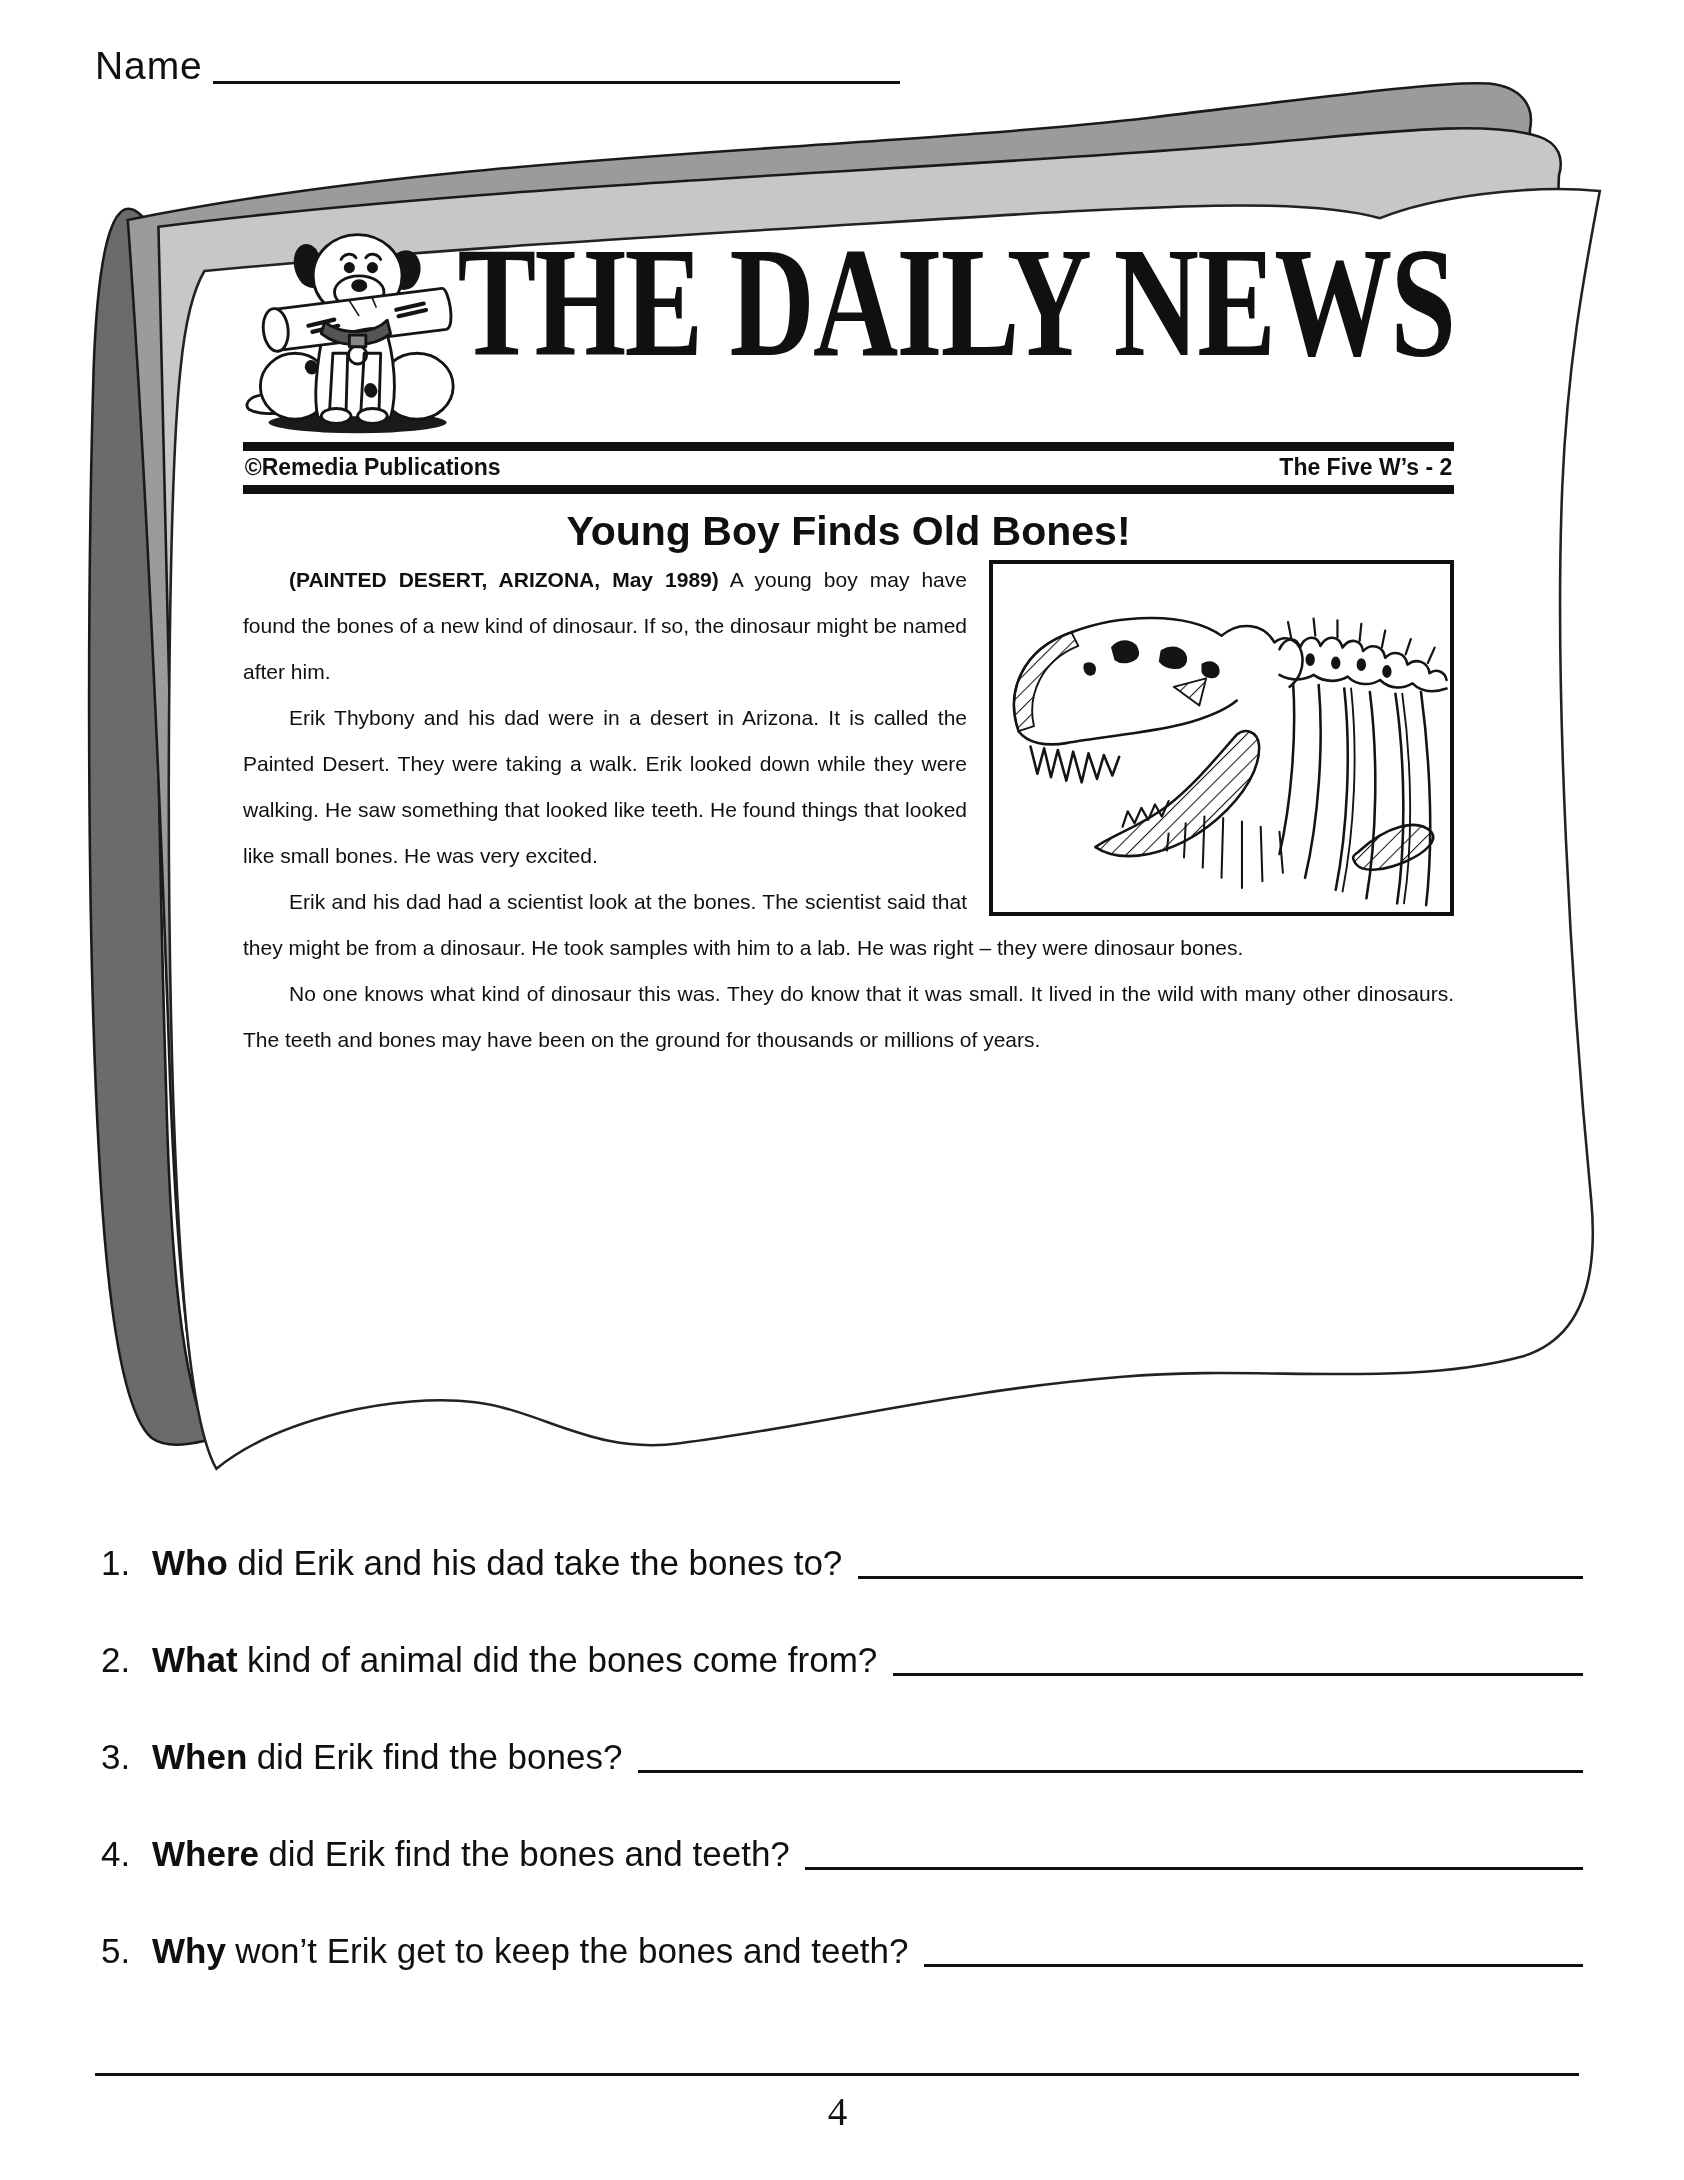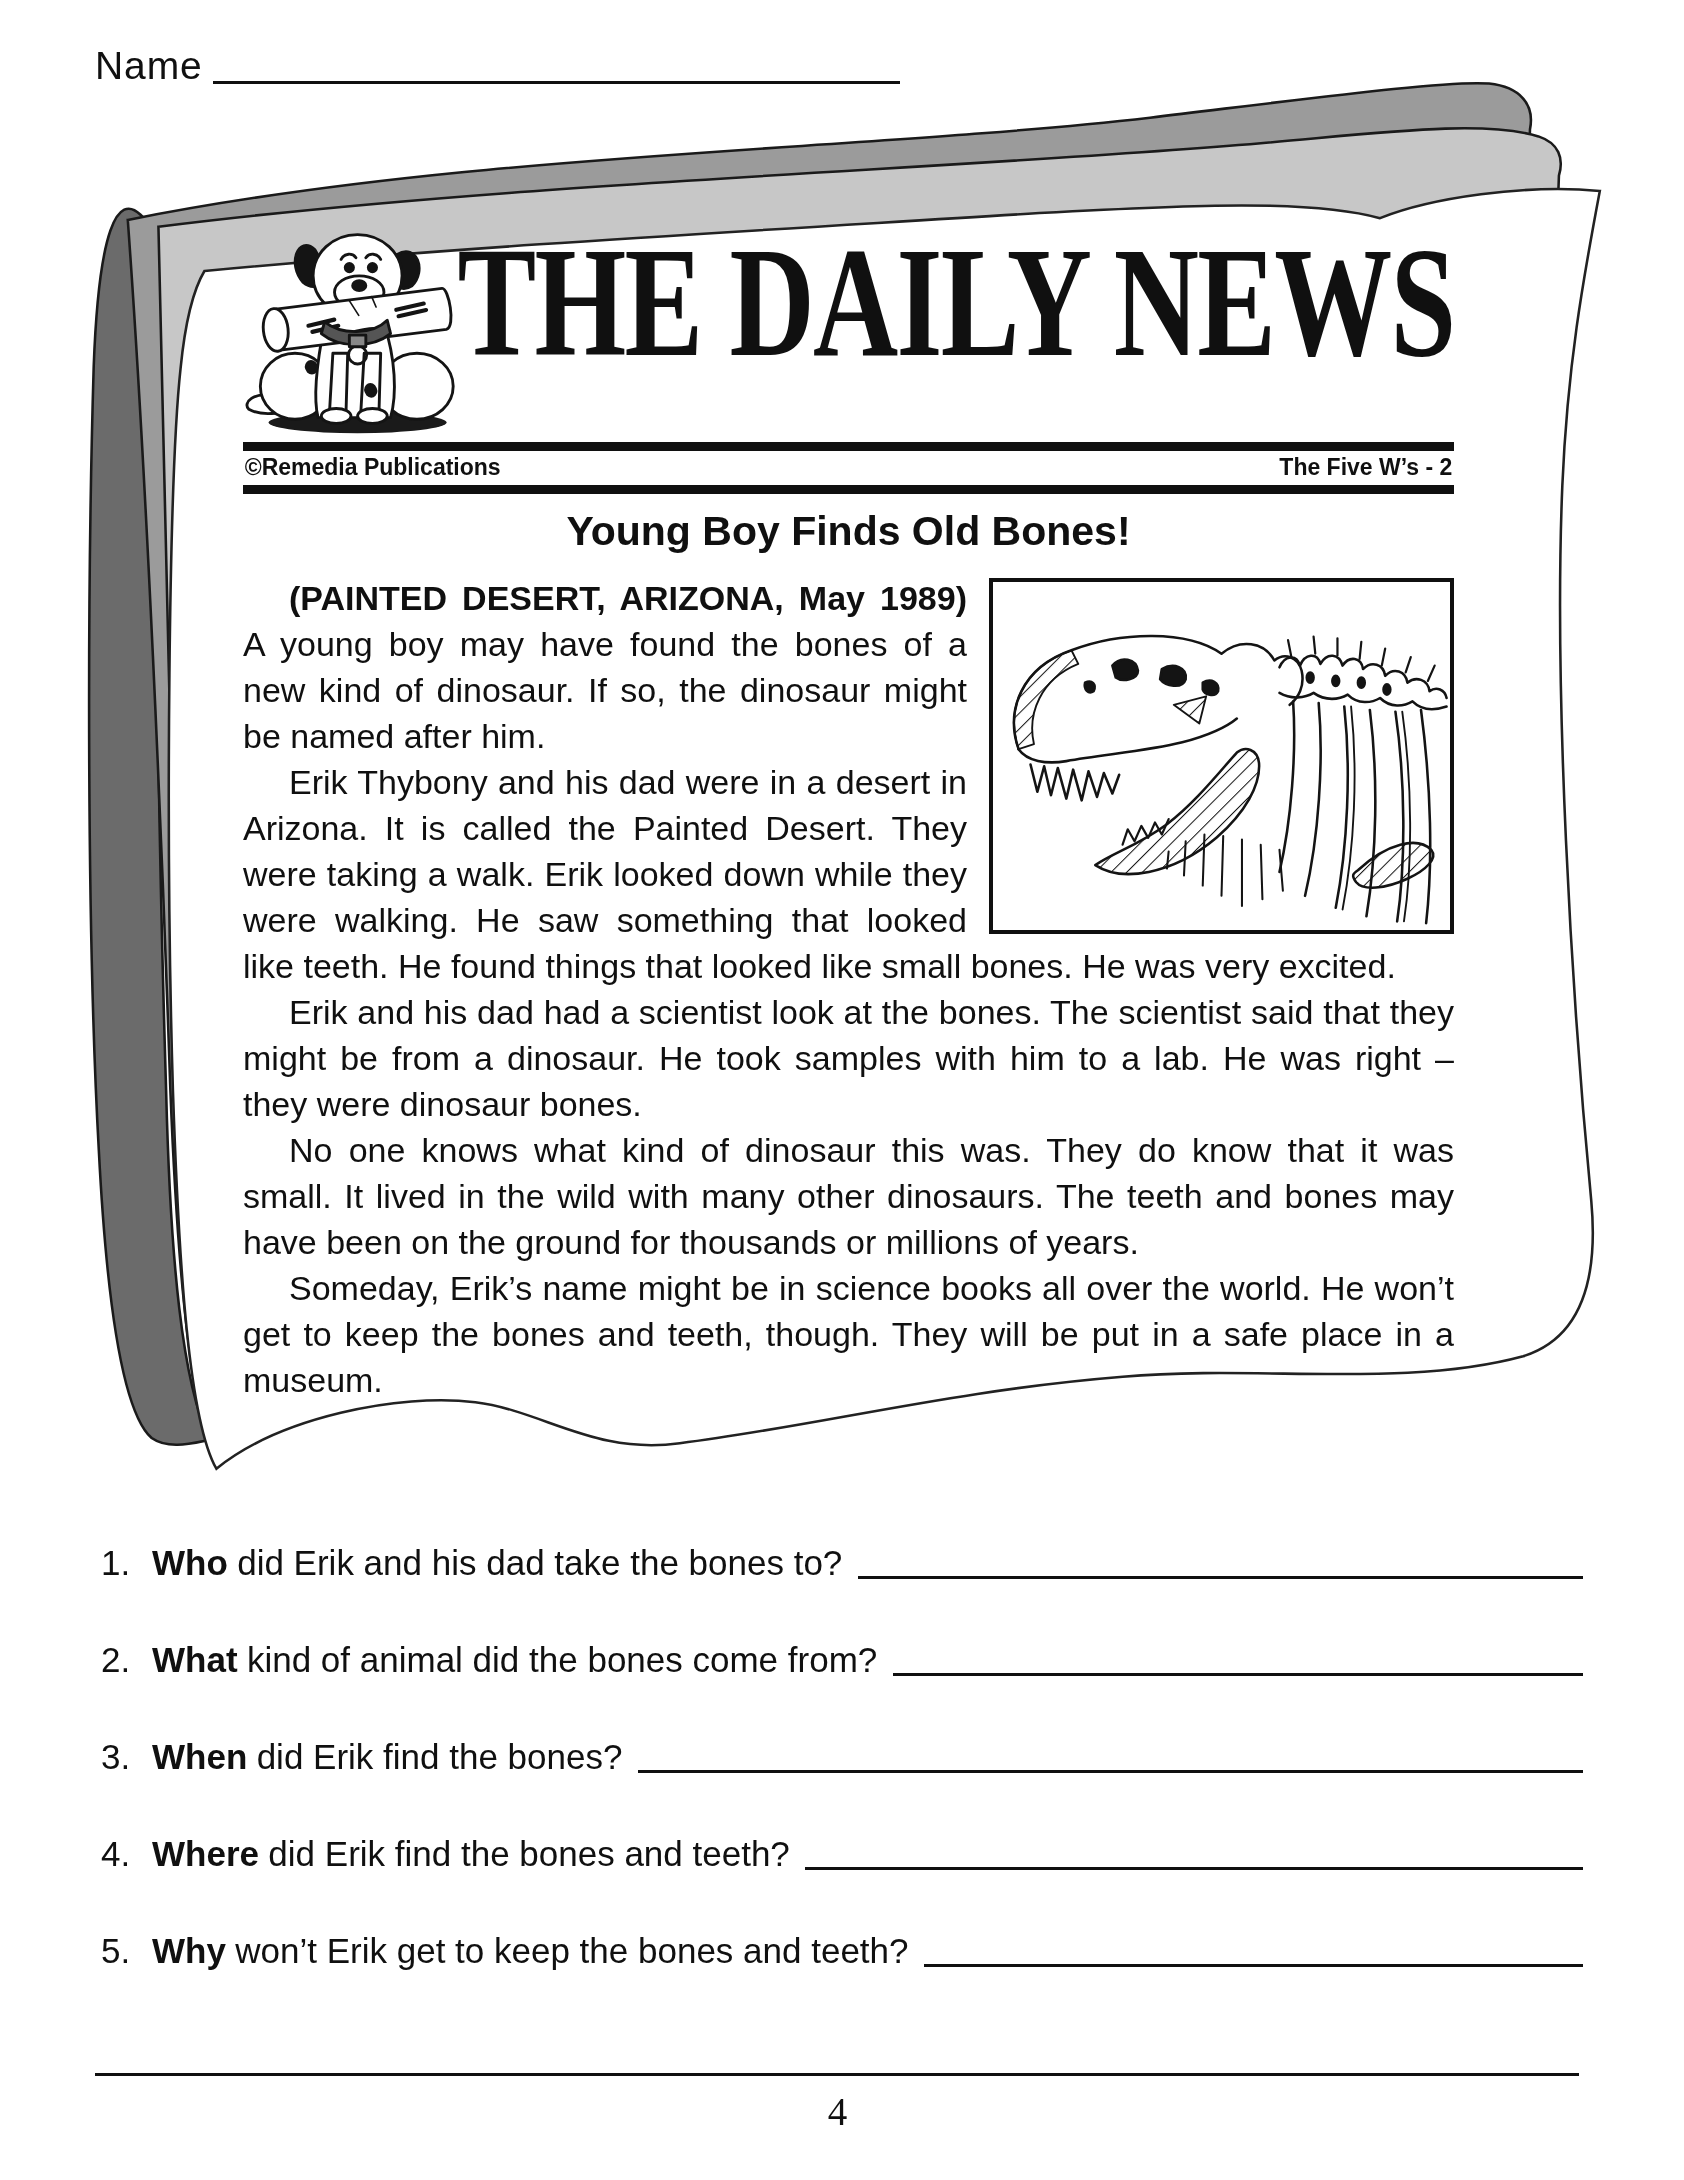--- a/index.html
+++ b/index.html
@@ -21,21 +21,21 @@
   .masthead-title{
     font-family:"Liberation Serif",serif;font-weight:bold;font-size:118px;
     letter-spacing:-1.7px;white-space:nowrap;transform:scaleY(1.32);transform-origin:50% 70%;
   }
   .rule-block{
     border-top:9.4px solid #101010;border-bottom:9.4px solid #101010;
     padding:3.4px 1.7px;display:flex;justify-content:space-between;align-items:flex-start;
   }
   .credit{font-size:23px;font-weight:bold;}
   .headline{text-align:center;font-size:41px;font-weight:bold;margin-top:14px;}
-  .article{margin-top:20px;font-size:34px;line-height:46px;text-align:justify;}
+  .article{margin-top:2px;font-size:21px;line-height:46px;text-align:justify;}
   .article p{margin:0;text-indent:46px;}
   .figure-float{
     float:right;width:457px;height:348px;border:4.3px solid #101010;background:#fff;
     margin:3.4px 0 8.5px 22px;
   }
   .figure-float svg{width:100%;height:100%;display:block;}
   .dateline{font-weight:bold;}
   
   .questions{position:absolute;left:101px;top:1538px;width:1482px;z-index:1;font-size:35px;line-height:49px;}
   .qrow{display:flex;margin-bottom:48px;}
@@ -181,21 +181,20 @@
             <path d="M206,316 L204,336 M226,304 L224,344 M248,296 L246,356 M270,298 L268,368 M292,302 L292,380 M314,308 L316,372 M336,314 L340,362" stroke-width="2.4"></path>
           </g>
         </svg>
       </span>
       <b class="dateline">(PAINTED DESERT, ARIZONA, May 1989)</b>
       <span>A young boy may have found the bones of a new kind of dinosaur. If so, the dinosaur might be named after him.</span>
     </p>
     <p><span>Erik Thybony and his dad were in a desert in Arizona. It is called the Painted Desert. They were taking a walk. Erik looked down while they were walking. He saw something that looked like teeth. He found things that looked like small bones. He was very excited.</span></p>
     <p><span>Erik and his dad had a scientist look at the bones. The scientist said that they might be from a dinosaur. He took samples with him to a lab. He was right – they were dinosaur bones.</span></p>
     <p><span>No one knows what kind of dinosaur this was. They do know that it was small. It lived in the wild with many other dinosaurs. The teeth and bones may have been on the ground for thousands or millions of years.</span></p>
-    <p><span>Someday, Erik’s name might be in science books all over the world. He won’t get to keep the bones and teeth, though. They will be put in a safe place in a museum.</span></p>
   </div>
 </div>
 
 <div class="questions">
   <div class="qrow">
     <span class="qnum">1.</span>
     <span class="qtext"><b class="qword">Who</b><span>did Erik and his dad take the bones to?</span></span>
     <span class="answer-line"></span>
   </div>
   <div class="qrow">

